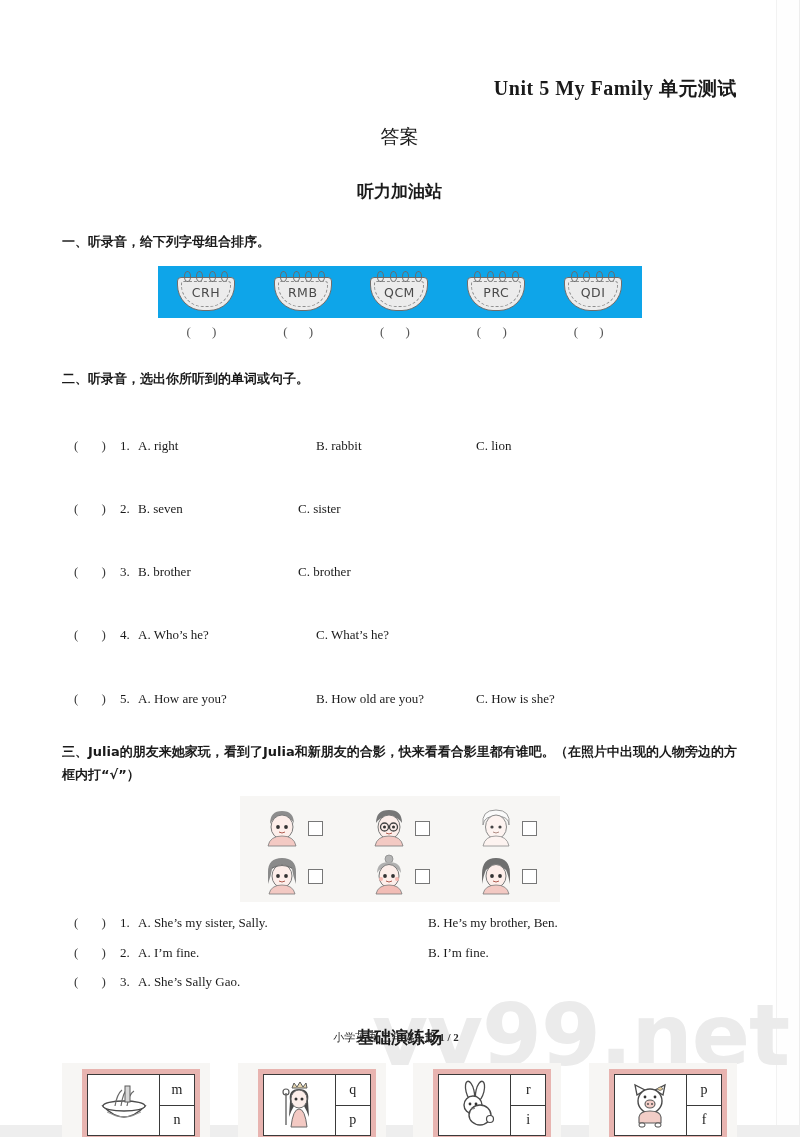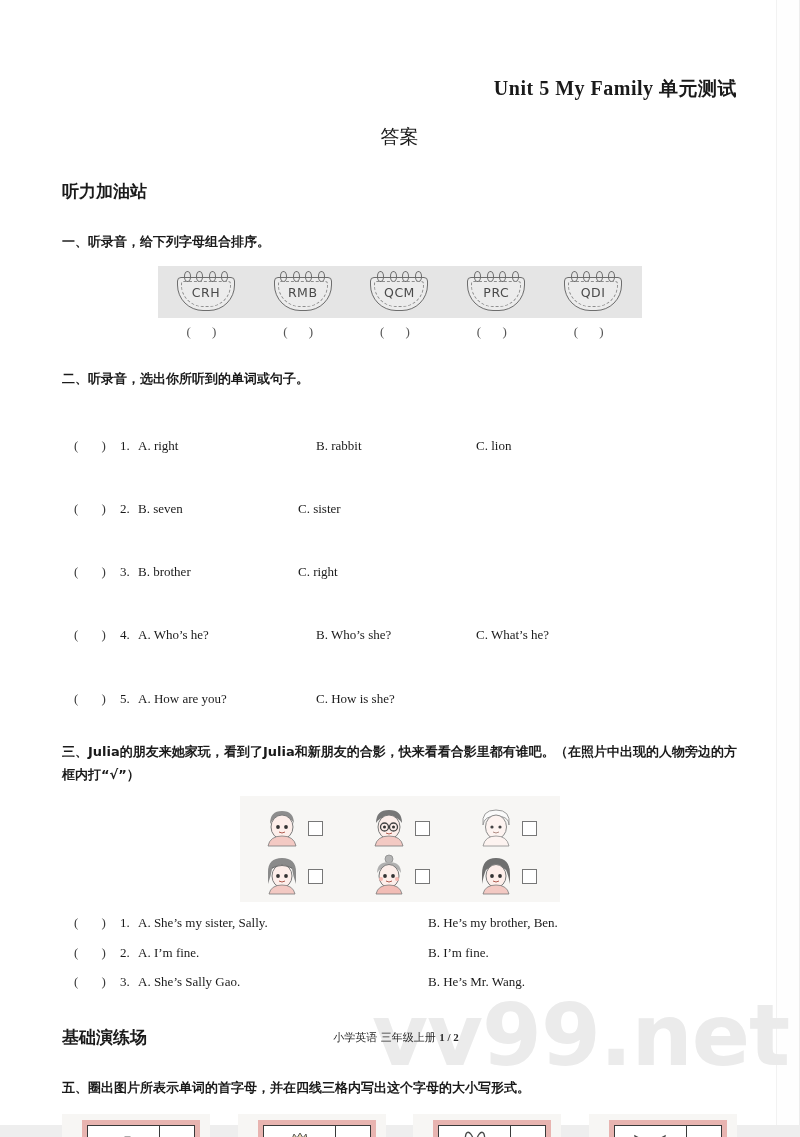--- a/index.html
+++ b/index.html
@@ -73,20 +73,21 @@
   }
   .title .cn { font-family: "DejaVu Sans", sans-serif; font-size: 19px; }
   .subtitle {
     text-align: center;
     font-size: 19px;
     font-weight: normal;
     font-family: "DejaVu Sans", sans-serif;
     margin-top: 22px;
   }
   .section-banner {
+    text-align: center;
     font-size: 17px;
     font-weight: bold;
     font-family: Liberation Sans, sans-serif;
     margin-top: 30px;
   }
 
   
   .prompt {
     font-family: "DejaVu Sans", sans-serif;
     font-size: 13px;
@@ -94,21 +95,21 @@
     line-height: 1.75;
     margin-top: 28px;
     text-align: justify;
   }
 
   
   .cards-band {
     margin: 12px auto 0;
     width: 484px;
     height: 52px;
-    background: #e5e5e5;
+    background: #0ea5e9;
     display: flex;
     align-items: center;
     justify-content: space-around;
   }
   .card {
     width: 66px;
     height: 42px;
     position: relative;
   }
   .card .body {
@@ -387,33 +388,33 @@
       <div class="qrow">
         <span class="brk">(    )</span>
         <span class="num">2.</span>
         <span class="optB">B. seven</span>
         <span class="optC">C. sister</span>
       </div>
       <div class="qrow">
         <span class="brk">(    )</span>
         <span class="num">3.</span>
         <span class="optB">B. brother</span>
-        <span class="optC">C. right</span>
+        <span class="optC">C. brother</span>
       </div>
       <div class="qrow">
         <span class="brk">(    )</span>
         <span class="num">4.</span>
         <span class="optA">A. Who’s he?</span>
-        <span class="optB">B. Who’s she?</span>
         <span class="optC">C. What’s he?</span>
       </div>
       <div class="qrow">
         <span class="brk">(    )</span>
         <span class="num">5.</span>
         <span class="optA">A. How are you?</span>
+        <span class="optB">B. How old are you?</span>
         <span class="optC">C. How is she?</span>
       </div>
     </div>
 
     <div class="prompt">三、Julia的朋友来她家玩，看到了Julia和新朋友的合影，快来看看合影里都有谁吧。（在照片中出现的人物旁边的方框内打“√”）</div>
 
     <div class="people-band">
       <div class="people-row">
         <div class="person">
           <svg class="face" viewBox="0 0 40 44">
@@ -503,27 +504,25 @@
       <div class="qrow">
         <span class="brk">(    )</span>
         <span class="num">2.</span>
         <span class="optA">A. I’m fine.</span>
         <span class="optB">B. I’m fine.</span>
       </div>
       <div class="qrow">
         <span class="brk">(    )</span>
         <span class="num">3.</span>
         <span class="optA">A. She’s Sally Gao.</span>
-        <span class="optB">B. He’s Mr. Wang.</span>
       </div>
     </div>
 
     <div class="section-banner">基础演练场</div>
 
-    <div class="prompt">五、圈出图片所表示单词的首字母，并在四线三格内写出这个字母的大小写形式。</div>
 
     <div class="pic-row">
 
       <div class="pic-item">
         <div class="pic-frame">
           <div class="pic-frame-inner">
             <div class="pic-cell">
               <svg width="70" height="50" viewBox="0 0 70 50">
                 <path d="M14 26 Q35 48 56 26 Z" fill="#fff" stroke="#4a4a4a" stroke-width="1.4"></path>
                 <ellipse cx="35" cy="26" rx="21" ry="5" fill="#fff" stroke="#4a4a4a" stroke-width="1.3"></ellipse>

